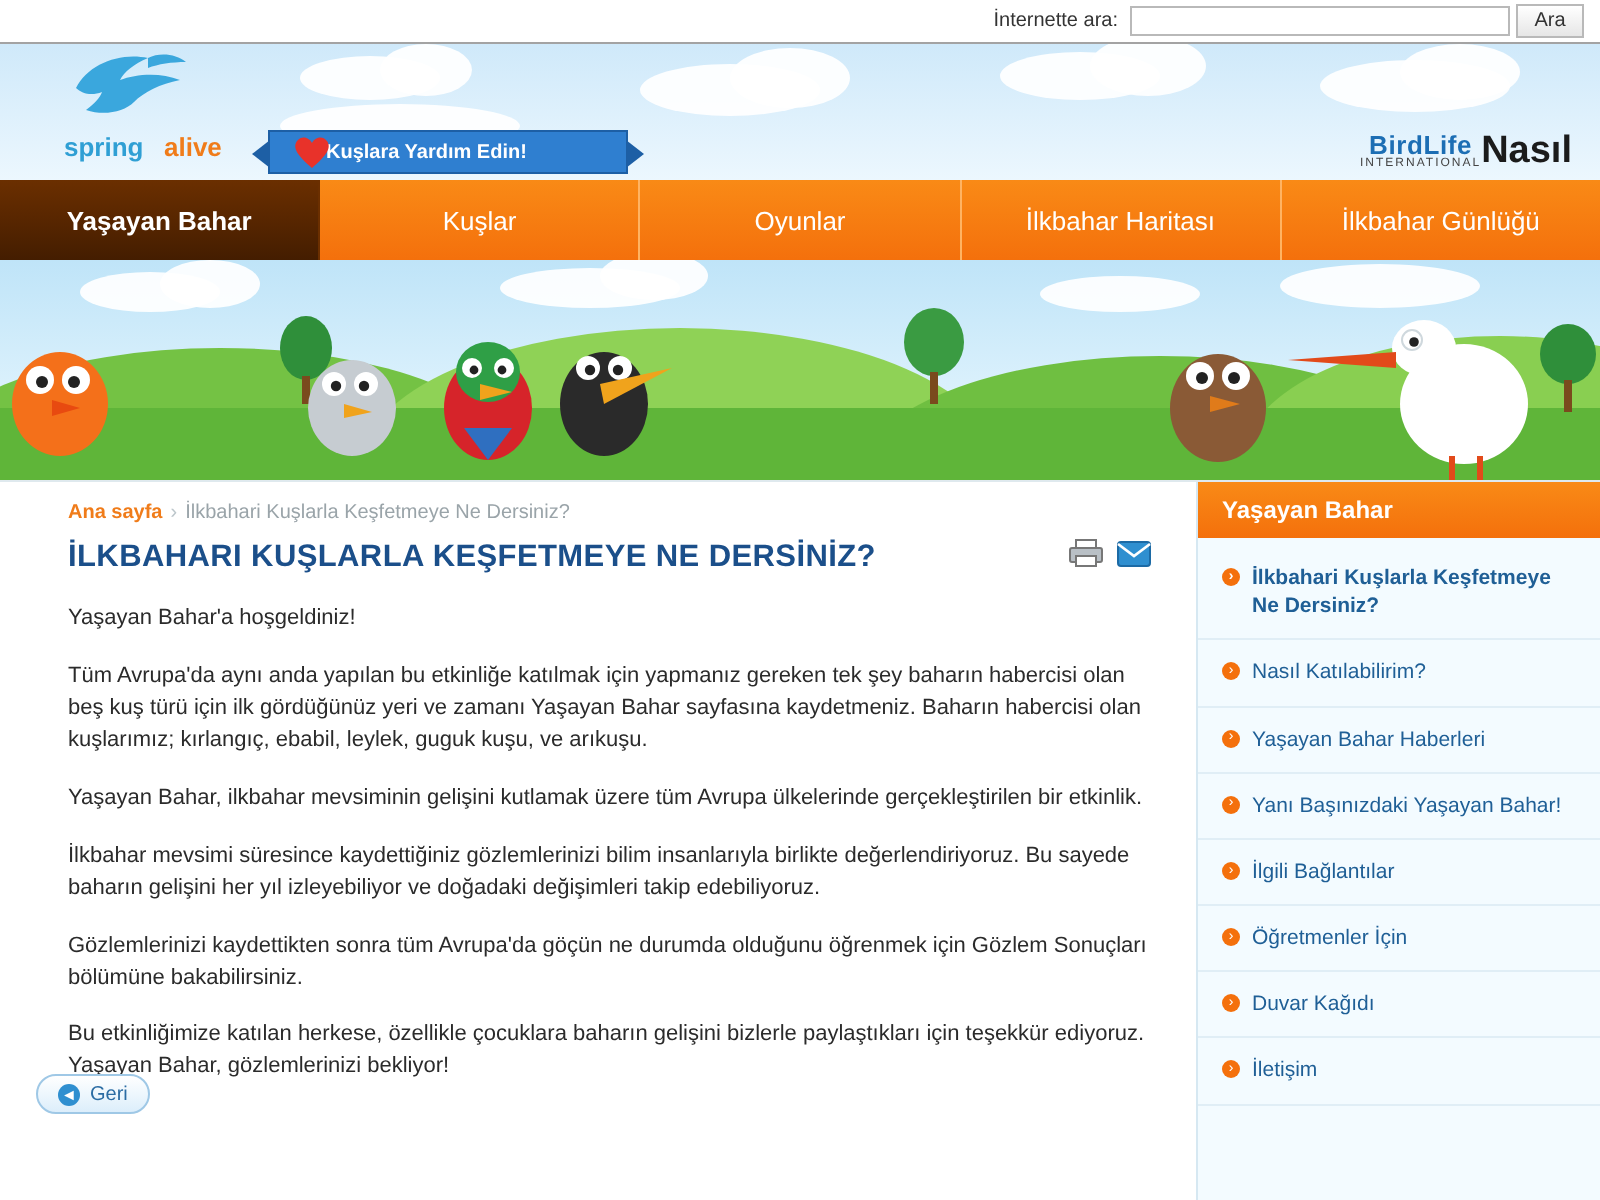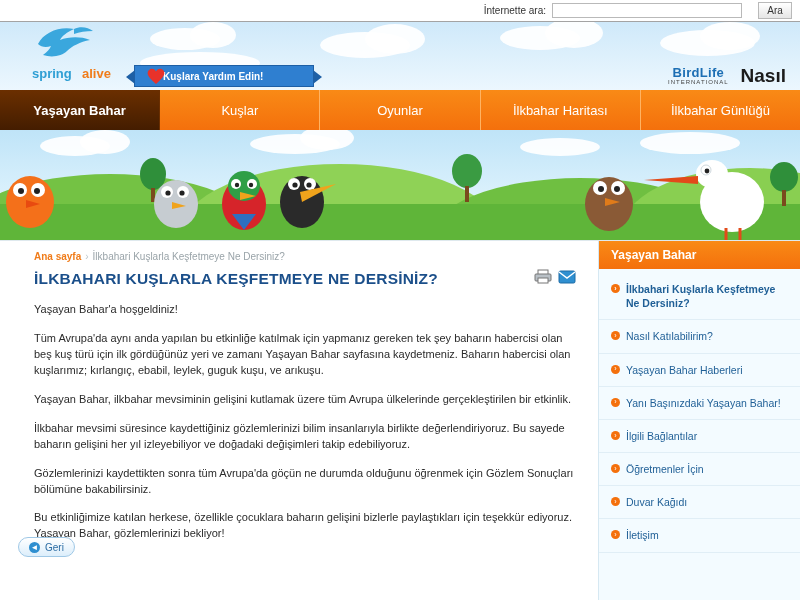--- a/index.html
+++ b/index.html
@@ -33,21 +33,21 @@
   .topbar .sfield {
     width: 190px; height: 15px;
     border: 1px solid #b9b9b9;
     background: #fff;
     font-size: 10px;
     padding: 0 3px;
     color: #555;
   }
   .topbar .sbtn {
     height: 17px; min-width: 34px;
-    margin-left: 16px;
+    margin-left: 3px;
     border: 1px solid #b9b9b9;
     background: linear-gradient(#ffffff, #e6e6e6);
     font-size: 10px; color: #333;
     cursor: pointer;
     display: flex; align-items: center; justify-content: center;
   }
 
   
   .header {
     position: absolute; top: 22px; left: 0;
@@ -101,21 +101,21 @@
     border-top: 7px solid transparent;
     border-bottom: 7px solid transparent;
     border-left: 9px solid #1d5fa5;
   }
   .heart {
     position: absolute; left: 146px; top: 44px;
     width: 20px; height: 20px;
   }
   .partners {
     position: absolute; right: 14px; top: 44px;
-    display: flex; align-items: flex-end; gap: 12px;
+    display: flex; align-items: flex-end; 
   }
   .birdlife { text-align: center; line-height: 1; }
   .birdlife .b1 { font-size: 13px; font-weight: bold; color: #1c6eb4; letter-spacing: .3px;}
   .birdlife .b2 { font-size: 6px; color: #444; letter-spacing: 1px; }
   .doga { font-size: 19px; font-weight: bold; color: #1b1b1b; line-height: 1; }
 
   
   .nav {
     position: absolute; top: 90px; left: 0;
     width: 800px; height: 40px;

